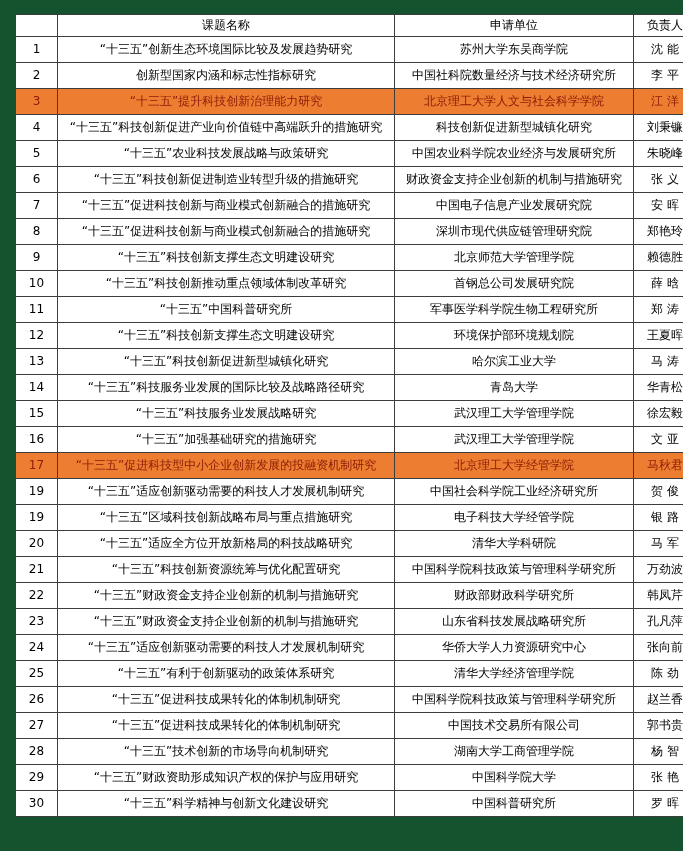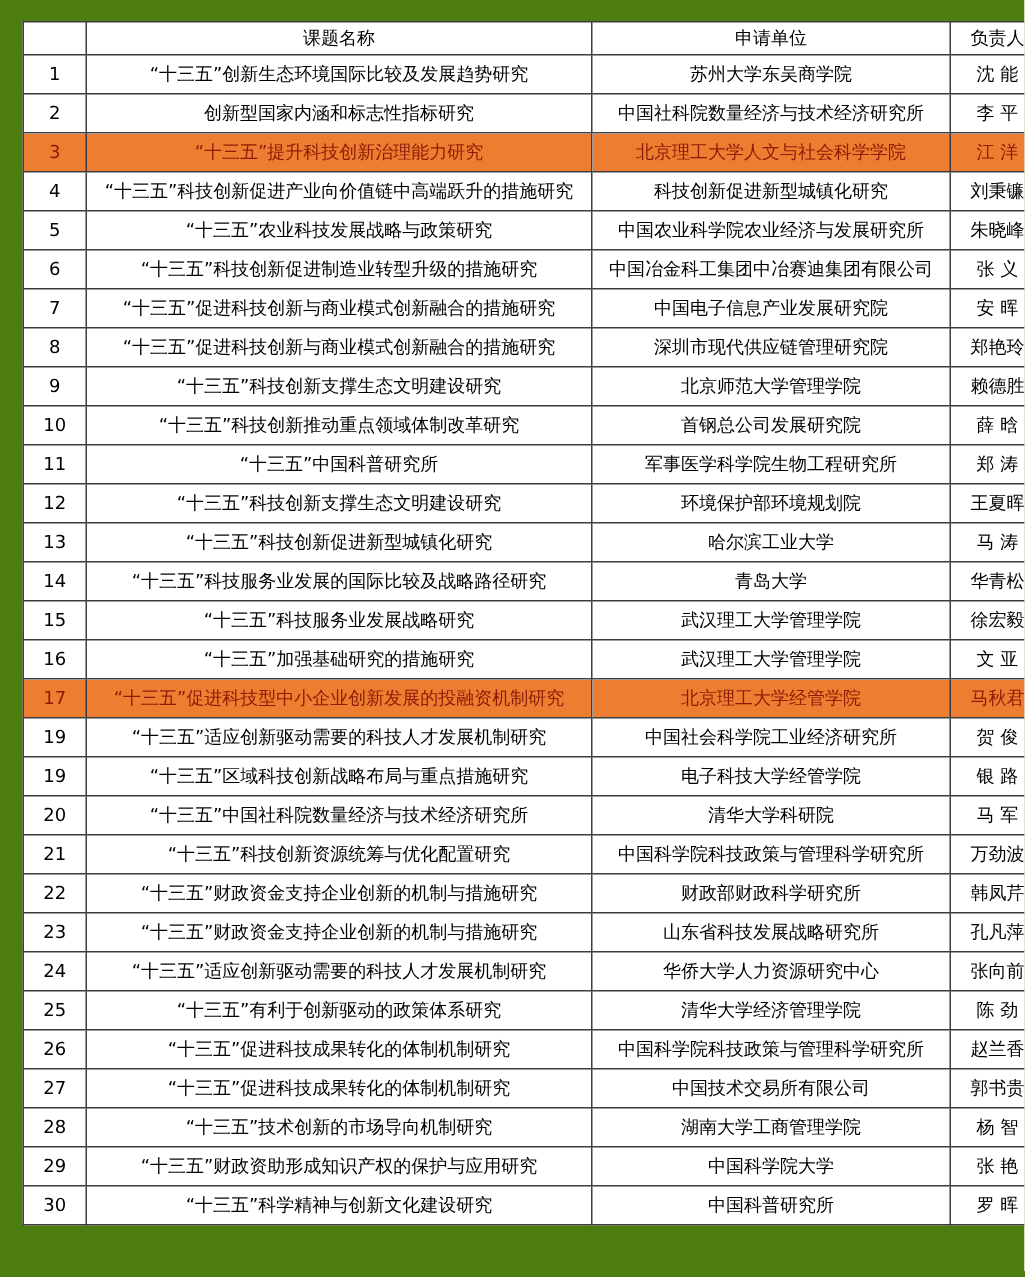--- a/index.html
+++ b/index.html
@@ -8,21 +8,21 @@
     background: #ffffff;
     width: 683px;
     height: 851px;
     font-family: "DejaVu Sans", "Liberation Sans", sans-serif;
   }
   .page {
     width: 683px;
     height: 851px;
     box-sizing: border-box;
     padding: 14px 15px 13px 15px;
-    background: #4d7c0f;
+    background: #14532d;
     overflow: hidden;
   }
   table.projects {
     border-collapse: collapse;
     table-layout: fixed;
     width: 653px;
     background: #ffffff;
   }
   table.projects th,
   table.projects td {
@@ -97,21 +97,21 @@
   <tr>
     <td class="col-no">5</td>
     <td class="col-title">“十三五”农业科技发展战略与政策研究</td>
     <td class="col-org">中国农业科学院农业经济与发展研究所</td>
     <td class="col-leader">朱晓峰</td>
   </tr>
 
   <tr>
     <td class="col-no">6</td>
     <td class="col-title">“十三五”科技创新促进制造业转型升级的措施研究</td>
-    <td class="col-org">中国冶金科工集团中冶赛迪集团有限公司</td>
+    <td class="col-org">财政资金支持企业创新的机制与措施研究</td>
     <td class="col-leader">张 义</td>
   </tr>
 
   <tr>
     <td class="col-no">7</td>
     <td class="col-title">“十三五”促进科技创新与商业模式创新融合的措施研究</td>
     <td class="col-org">中国电子信息产业发展研究院</td>
     <td class="col-leader">安 晖</td>
   </tr>
 
@@ -194,21 +194,21 @@
 
   <tr>
     <td class="col-no">19</td>
     <td class="col-title">“十三五”区域科技创新战略布局与重点措施研究</td>
     <td class="col-org">电子科技大学经管学院</td>
     <td class="col-leader">银 路</td>
   </tr>
 
   <tr>
     <td class="col-no">20</td>
-    <td class="col-title">“十三五”中国社科院数量经济与技术经济研究所</td>
+    <td class="col-title">“十三五”适应全方位开放新格局的科技战略研究</td>
     <td class="col-org">清华大学科研院</td>
     <td class="col-leader">马 军</td>
   </tr>
 
   <tr>
     <td class="col-no">21</td>
     <td class="col-title">“十三五”科技创新资源统筹与优化配置研究</td>
     <td class="col-org">中国科学院科技政策与管理科学研究所</td>
     <td class="col-leader">万劲波</td>
   </tr>

